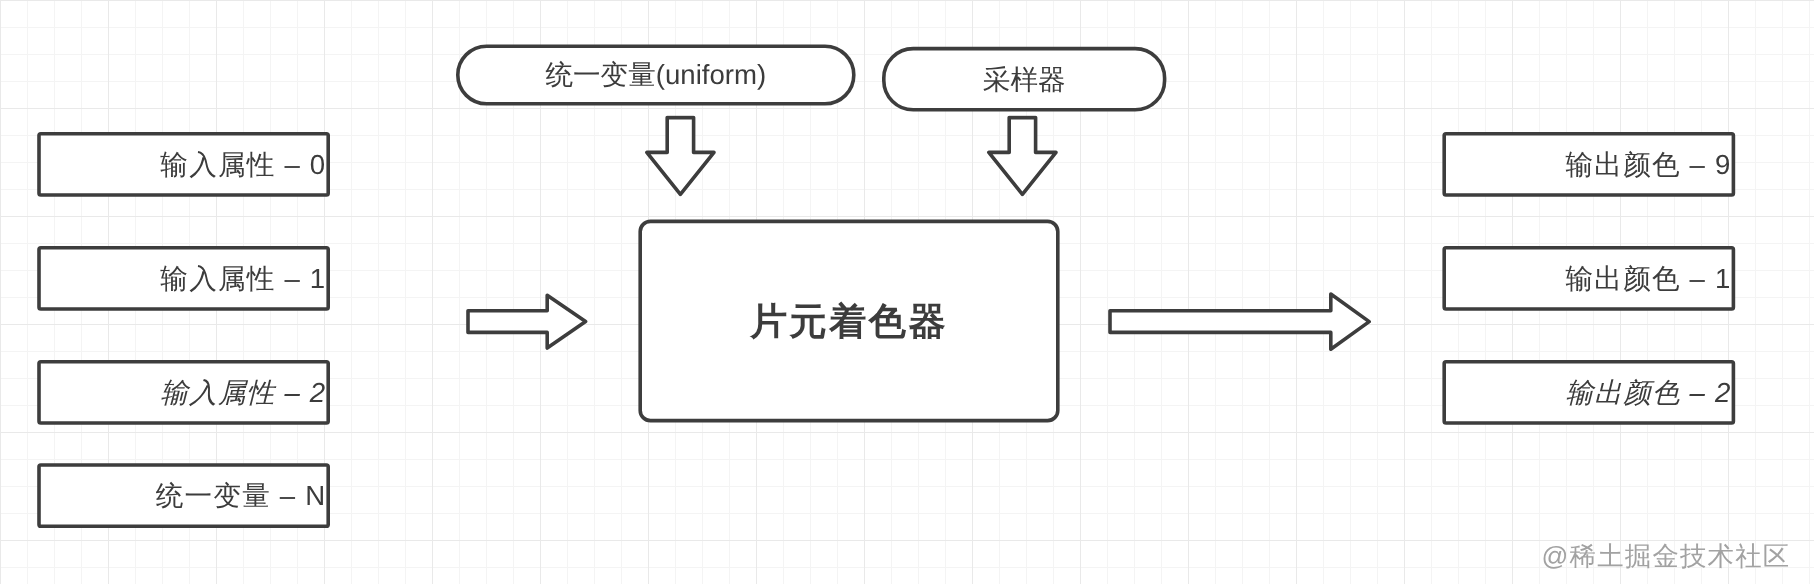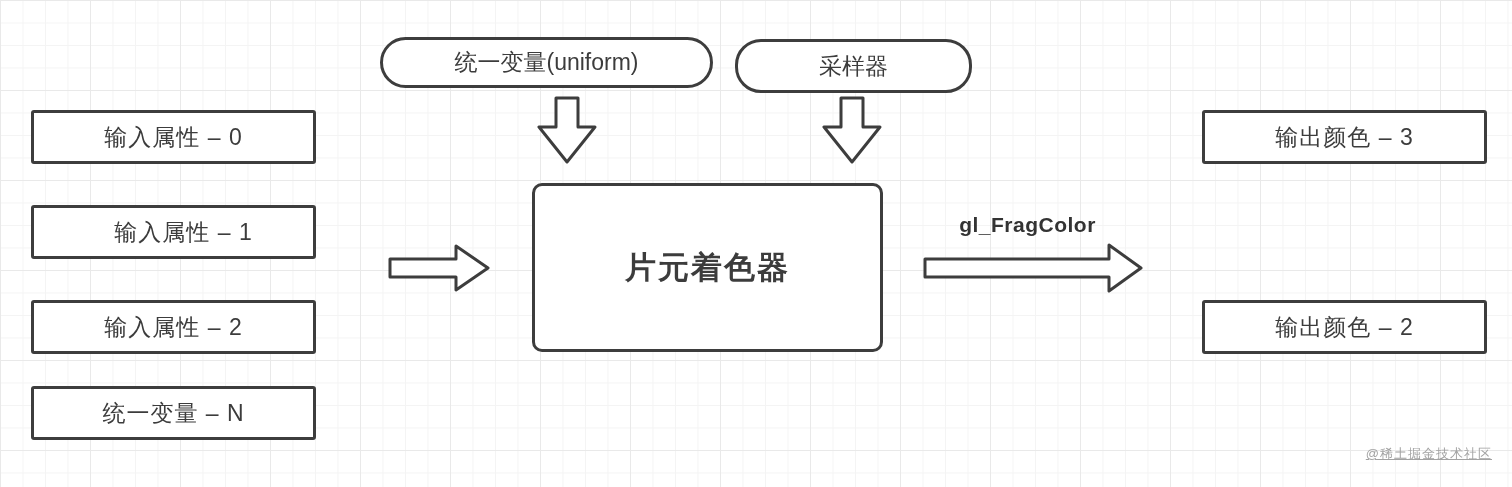--- a/index.html
+++ b/index.html
@@ -27,26 +27,26 @@
     border: 3px solid #3d3d3d;
     border-radius: 3px;
     display: flex;
     align-items: center;
     justify-content: center;
     font-size: 23px;
     color: #3c3c3c;
     letter-spacing: 1px;
     white-space: nowrap;
   }
-  .io-box { width: 285px; height: 54px; }
+  .io-box { width: 244px; height: 54px; justify-content: flex-end; }
   .input-box  { left: 31px; }
   .output-box { left: 1202px; }
   .row-0 { top: 110px; }
   .row-1 { top: 205px; padding-left: 20px; }
-  .row-2 { top: 300px; }
+  .row-2 { top: 300px; font-style: italic; }
   .row-3 { top: 386px; }
   .pill {
     position: absolute;
     box-sizing: border-box;
     background: #ffffff;
     border: 3px solid #3d3d3d;
     border-radius: 26px;
     display: flex;
     align-items: center;
     justify-content: center;
@@ -73,25 +73,24 @@
     position: absolute;
     left: 955px; top: 213px; width: 145px;
     text-align: center;
     font-size: 21px;
     font-weight: 600;
     color: #333333;
     letter-spacing: 0.5px;
   }
   .watermark {
     position: absolute;
-    right: 20px; bottom: 24px;
-    font-size: 13px;
+    right: 20px; bottom: 8px;
+    font-size: 22px;
     color: #a2a2a2;
     letter-spacing: 1px;
-    text-decoration: underline;
   }
 </style>
 </head>
 <body>
 
 <div class="canvas">
 
   <div class="pill pill-uniform">
     <span>统一变量(uniform)</span>
   </div>
@@ -126,29 +125,31 @@
   <div class="arrow left-arrow">
     <svg width="102" height="48" viewBox="0 0 102 48">
       <polygon points="2,15 68,15 68,2 100,24 68,46 68,33 2,33" fill="#ffffff" stroke="#3d3d3d" stroke-width="3" stroke-linejoin="round"></polygon>
     </svg>
   </div>
 
   <div class="box center-box">
     <span>片元着色器</span>
   </div>
 
-  <div class="arrow-label">gl_FragColor</div>
   <div class="arrow right-arrow">
     <svg width="220" height="50" viewBox="0 0 220 50">
       <polygon points="2,16 186,16 186,2 218,25 186,48 186,34 2,34" fill="#ffffff" stroke="#3d3d3d" stroke-width="3" stroke-linejoin="round"></polygon>
     </svg>
   </div>
 
   <div class="box io-box output-box row-0">
-    <span>输出颜色 – 3</span>
+    <span>输出颜色 – 9</span>
+  </div>
+  <div class="box io-box output-box row-1">
+    <span>输出颜色 – 1</span>
   </div>
   <div class="box io-box output-box row-2">
     <span>输出颜色 – 2</span>
   </div>
 
   <div class="watermark">@稀土掘金技术社区</div>
 
 </div>
 
 </body></html>

